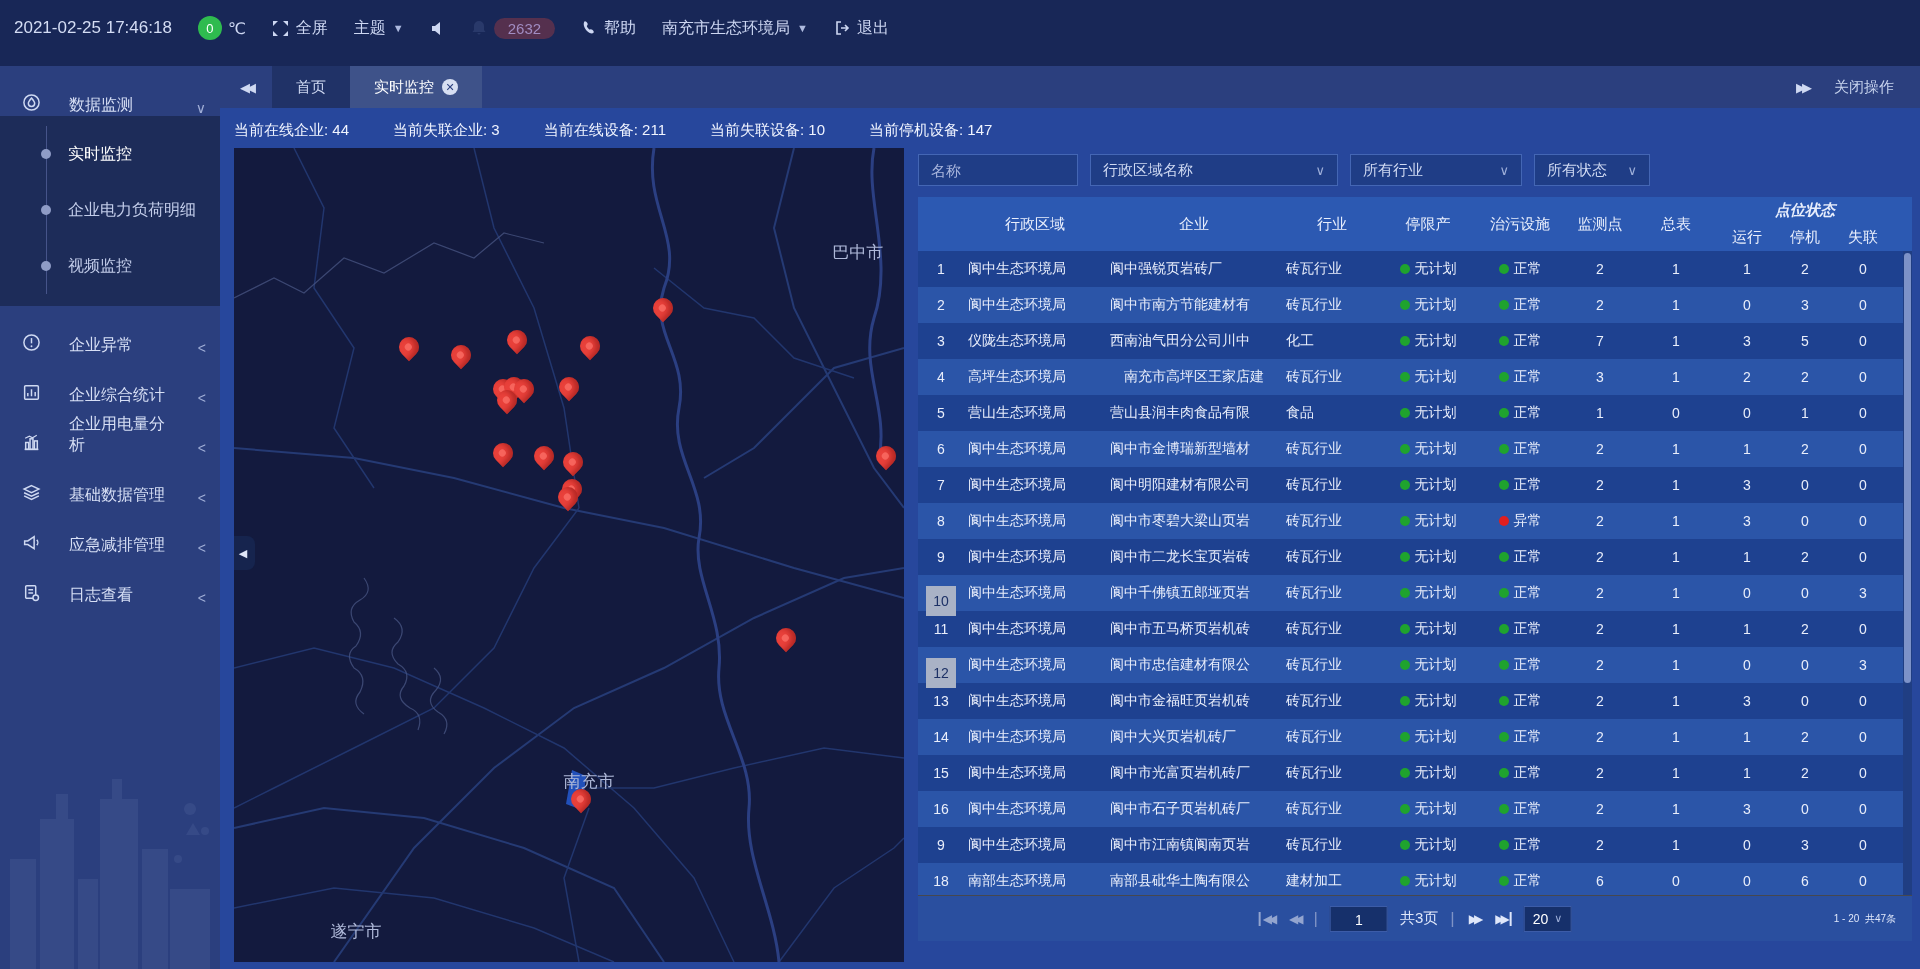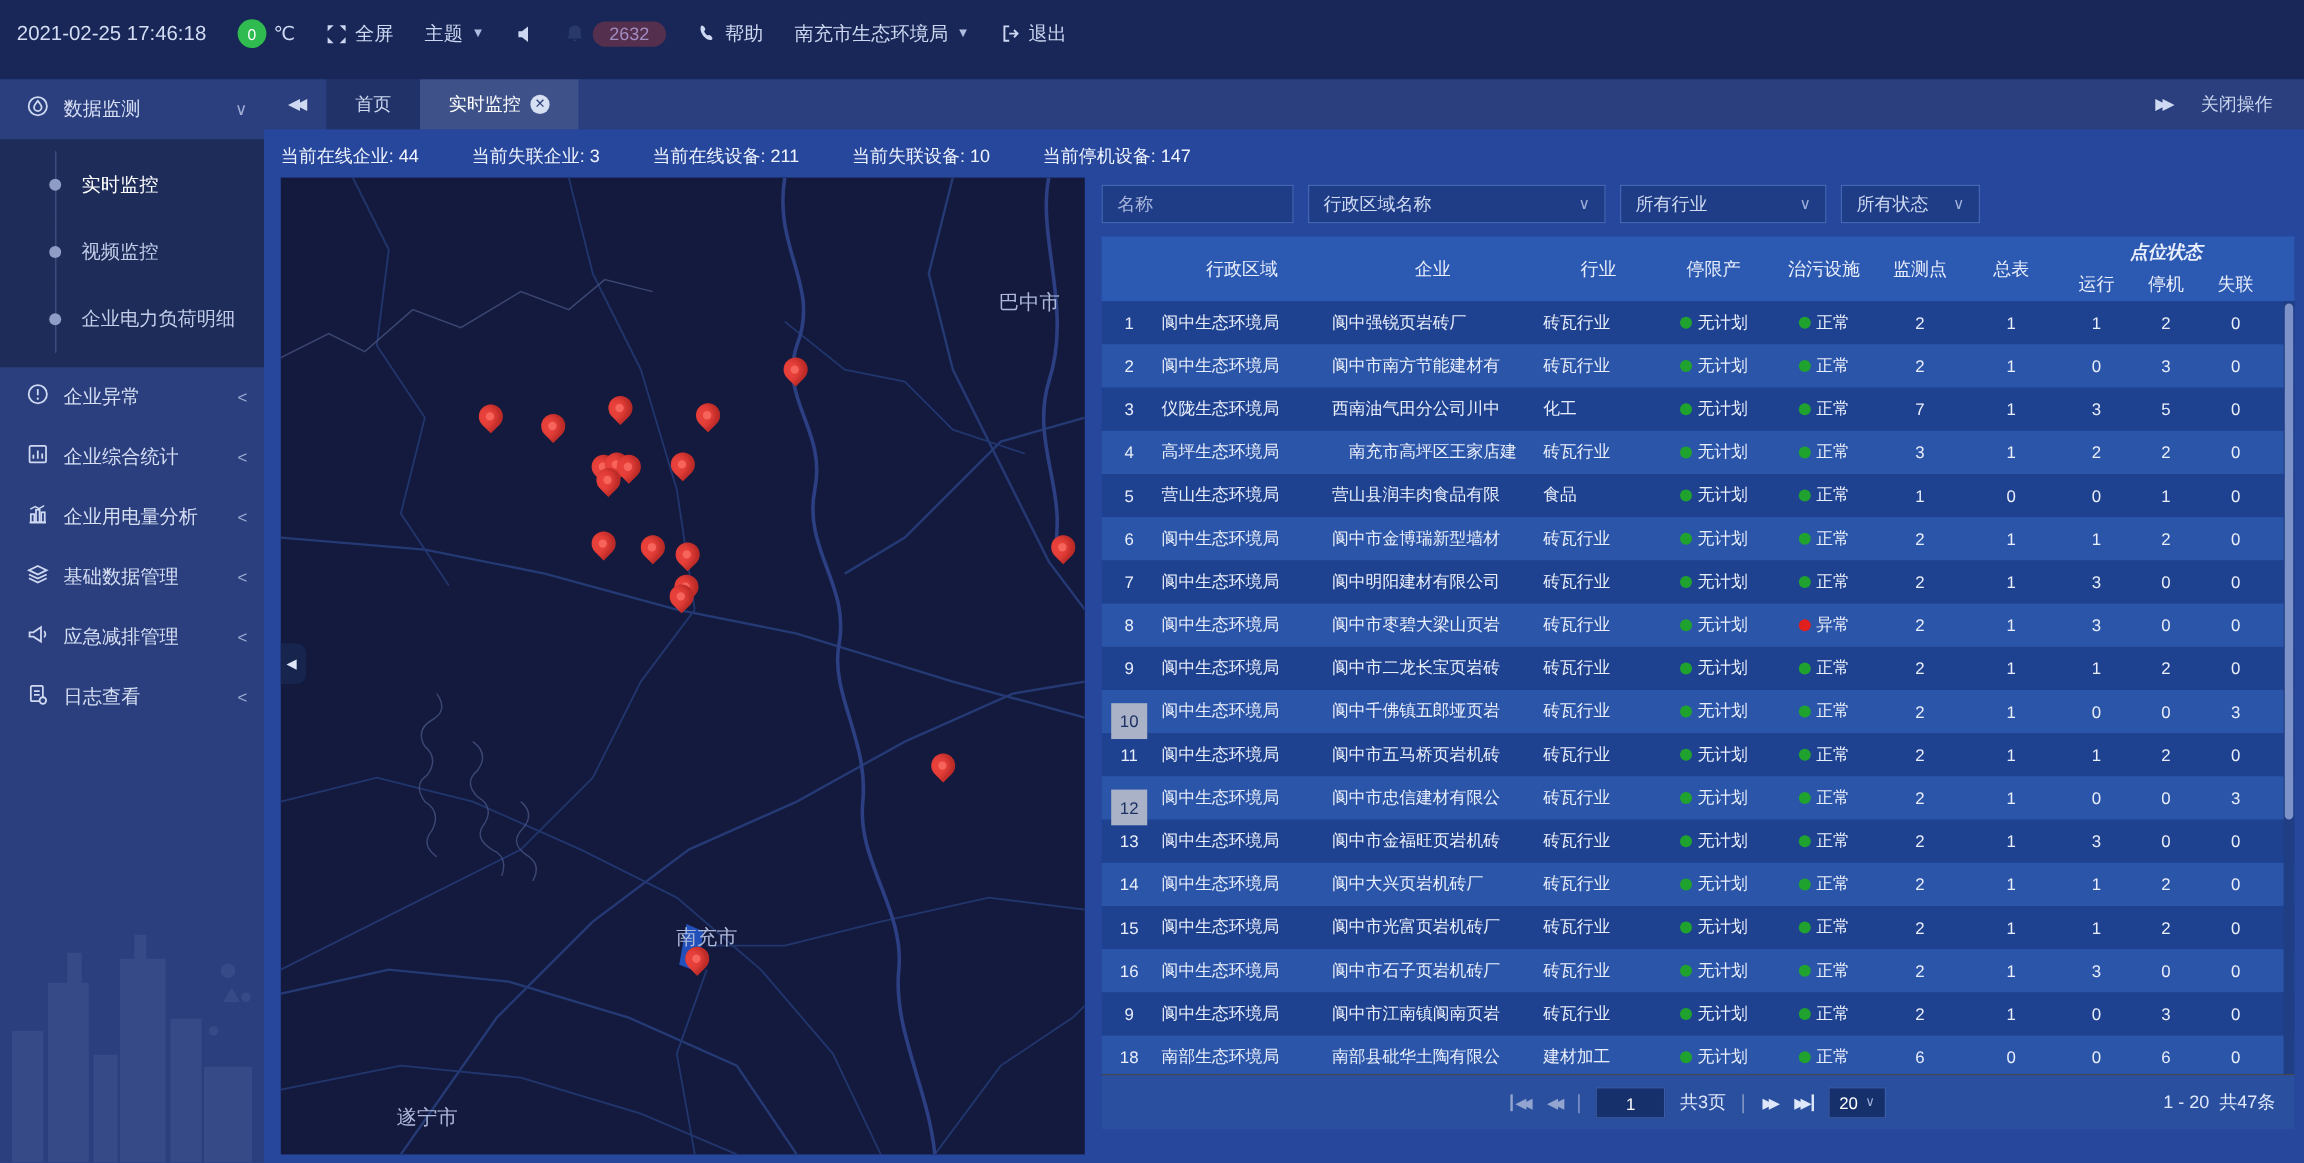--- a/index.html
+++ b/index.html
@@ -21,21 +21,21 @@
   .badge-pill { background:#55304e; color:#a18cc2; border-radius:11px; padding:2px 14px; font-size:15px; }
   .bell-dim { opacity:.45; }
   .caret { font-size:11px; color:#aebadf; }
 
   
   .bodyrow { position:absolute; left:0; top:66px; width:1920px; height:903px; display:flex; }
   .sidebar { position:relative; width:220px; height:100%; background:#2b3f7e; flex:none; overflow:hidden; }
   .content { position:relative; flex:1; height:100%; display:flex; flex-direction:column; }
 
   
-  .menu-item { display:flex; align-items:center; height:50px; padding:0 14px 0 22px; gap:12px; font-size:16px; color:#d7dff5; cursor:pointer; }
+  .menu-item { display:flex; align-items:flex-end; height:50px; padding:0 14px 0 22px; gap:28px; font-size:16px; color:#d7dff5; cursor:pointer; }
   .menu-item .chev { margin-left:auto; font-size:14px; color:#9fadd6; }
   .submenu { background:#1d2c59; padding:10px 0 12px 0; }
   .submenu-item { position:relative; height:56px; display:flex; align-items:center; padding-left:68px; font-size:16px; color:#c3cdea; cursor:pointer; }
   .submenu-item.active { color:#ffffff; }
   .submenu-rail { position:absolute; left:46px; top:0; bottom:0; width:1px; background:#46548a; }
   .submenu-dot { position:absolute; left:41px; top:50%; margin-top:-5px; width:10px; height:10px; border-radius:50%; background:#8f9cc6; }
   .skyline { position:absolute; left:0; bottom:0; width:220px; height:230px; opacity:.5; }
 
   
   .tabbar { height:42px; background:#2b3f7e; display:flex; align-items:stretch; flex:none; position:relative; }
@@ -93,21 +93,21 @@
   
   .pager { position:absolute; left:0; right:0; top:747px; height:46px; background:#2a4f9f; border-top:1px solid #46484f; display:flex; align-items:center; font-size:15px; color:#dfe7fa; }
   .pager-center { position:absolute; left:50%; transform:translateX(-50%); display:flex; align-items:center; gap:12px; }
   .pg-ico { letter-spacing:-4px; font-size:12px; cursor:pointer; padding:0 2px; }
   .pg-ico.dim { color:#93a5cf; }
   .pg-bar-l { border-left:2px solid currentColor; padding-left:2px; }
   .pg-bar-r { border-right:2px solid currentColor; padding-right:4px; }
   .pg-sep { color:#7f93c5; font-size:17px; }
   .pg-input { width:58px; height:26px; background:#16306b; border:1px solid #3c5ca8; color:#fff; text-align:center; font-size:14px; line-height:26px; }
   .pg-size { height:26px; background:#16306b; border:1px solid #3c5ca8; color:#fff; padding:0 8px; display:flex; align-items:center; gap:6px; font-size:14px; cursor:pointer; }
-  .pager-right { margin-left:auto; padding-right:16px; font-size:15px; }
+  .pager-right { margin-left:auto; padding-right:16px; font-size:10px; }
 
   .icon-svg { display:block; }
 </style>
 </head>
 <body>
 
 <div class="screen">
 
   <header class="topbar">
     <div class="topbar-right">
@@ -186,26 +186,26 @@
           </div>
           <div class="submenu">
             <div class="submenu-item active">
               <span class="submenu-rail"></span>
               <span class="submenu-dot"></span>
               <span>实时监控</span>
             </div>
             <div class="submenu-item">
               <span class="submenu-rail"></span>
               <span class="submenu-dot"></span>
-              <span>视频监控</span>
+              <span>企业电力负荷明细</span>
             </div>
             <div class="submenu-item">
               <span class="submenu-rail"></span>
               <span class="submenu-dot"></span>
-              <span>企业电力负荷明细</span>
+              <span>视频监控</span>
             </div>
           </div>
           <div class="menu-item">
             <span><svg width="19" height="19" viewBox="0 0 18 18" fill="none" stroke="#cfd9f2" stroke-width="1.4">
                 <circle cx="9" cy="9" r="7.2"></circle>
                 <path d="M9 4.8v5"></path>
                 <circle cx="9" cy="12.6" r="0.9" fill="#cfd9f2" stroke="none"></circle>
               </svg></span>
             <span>企业异常</span>
             <span class="chev">&lt;</span>

